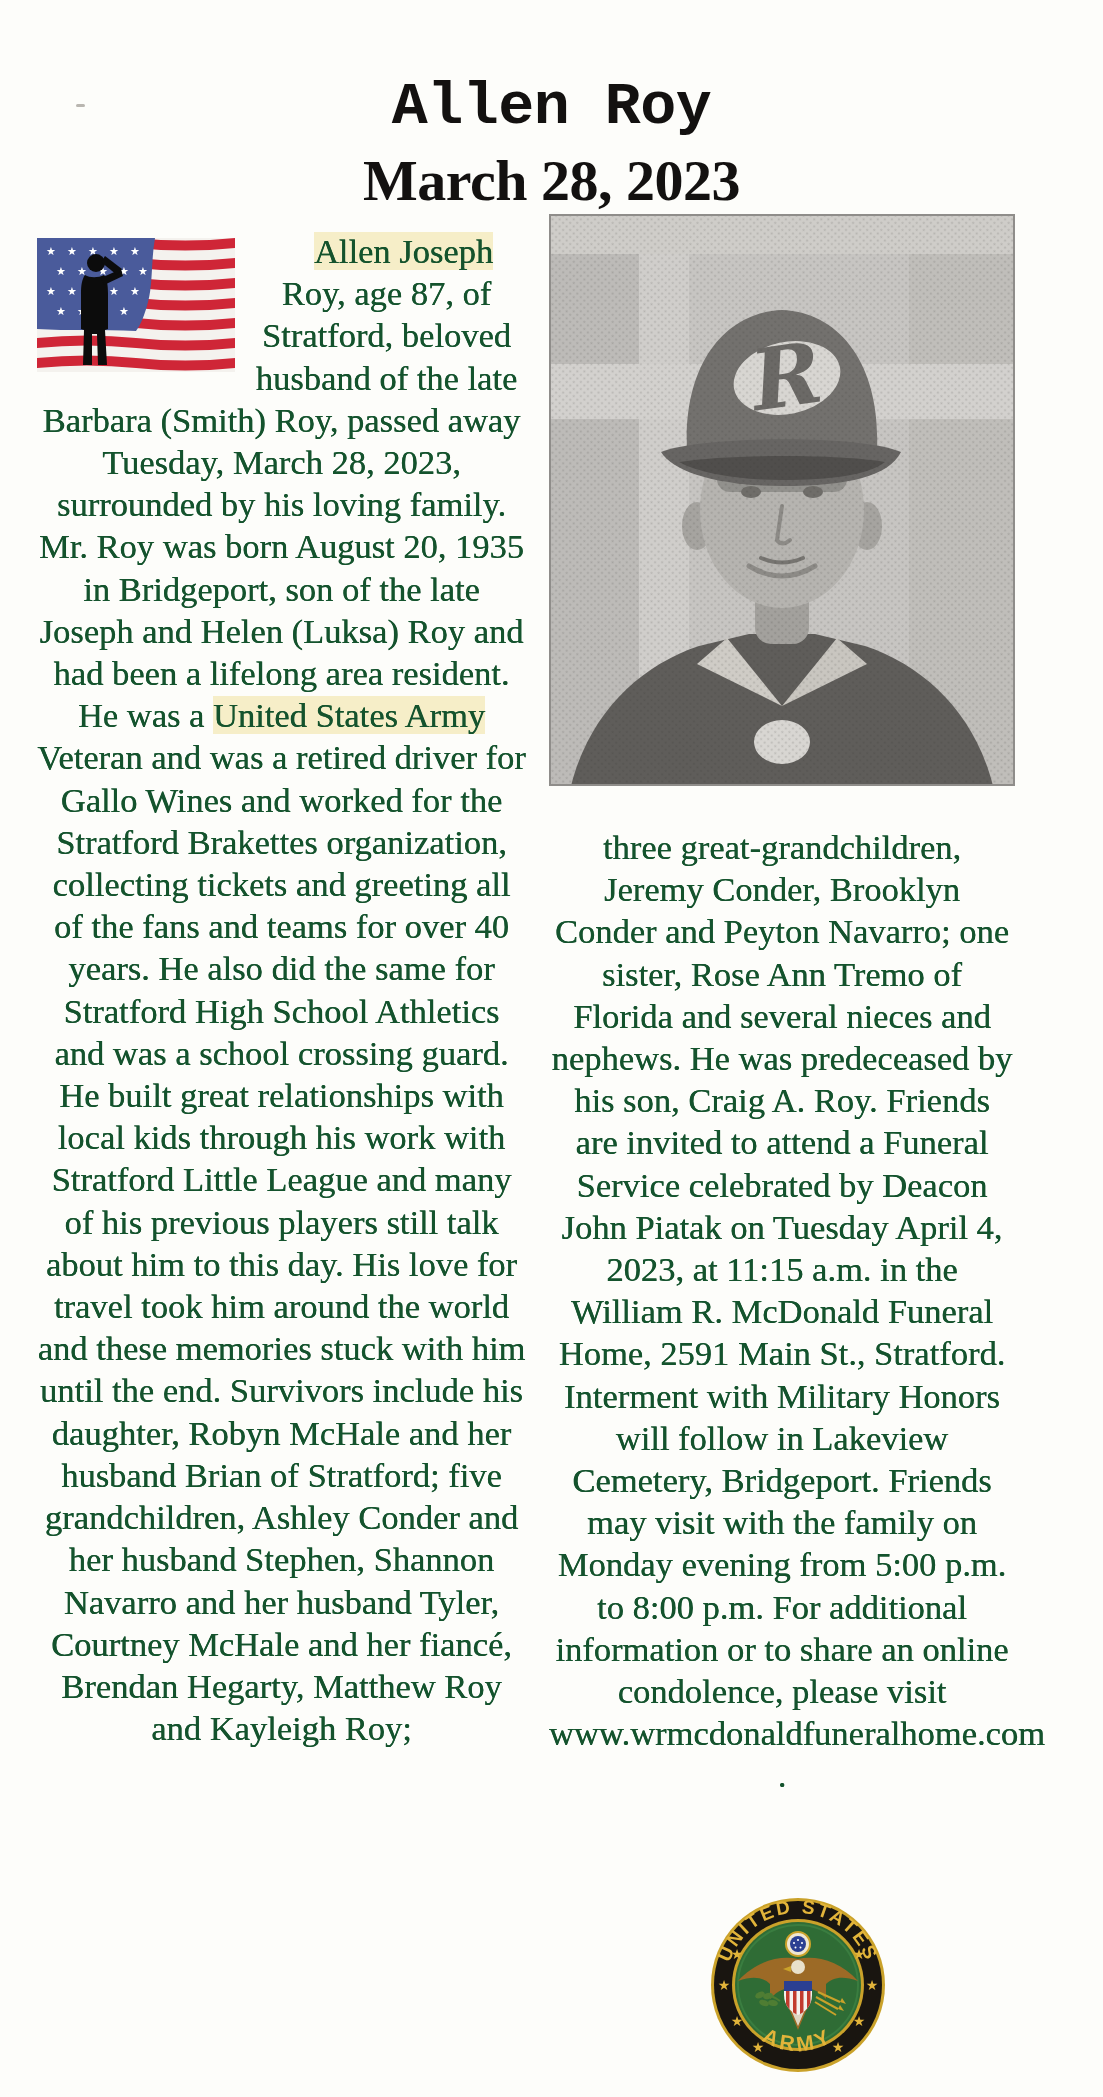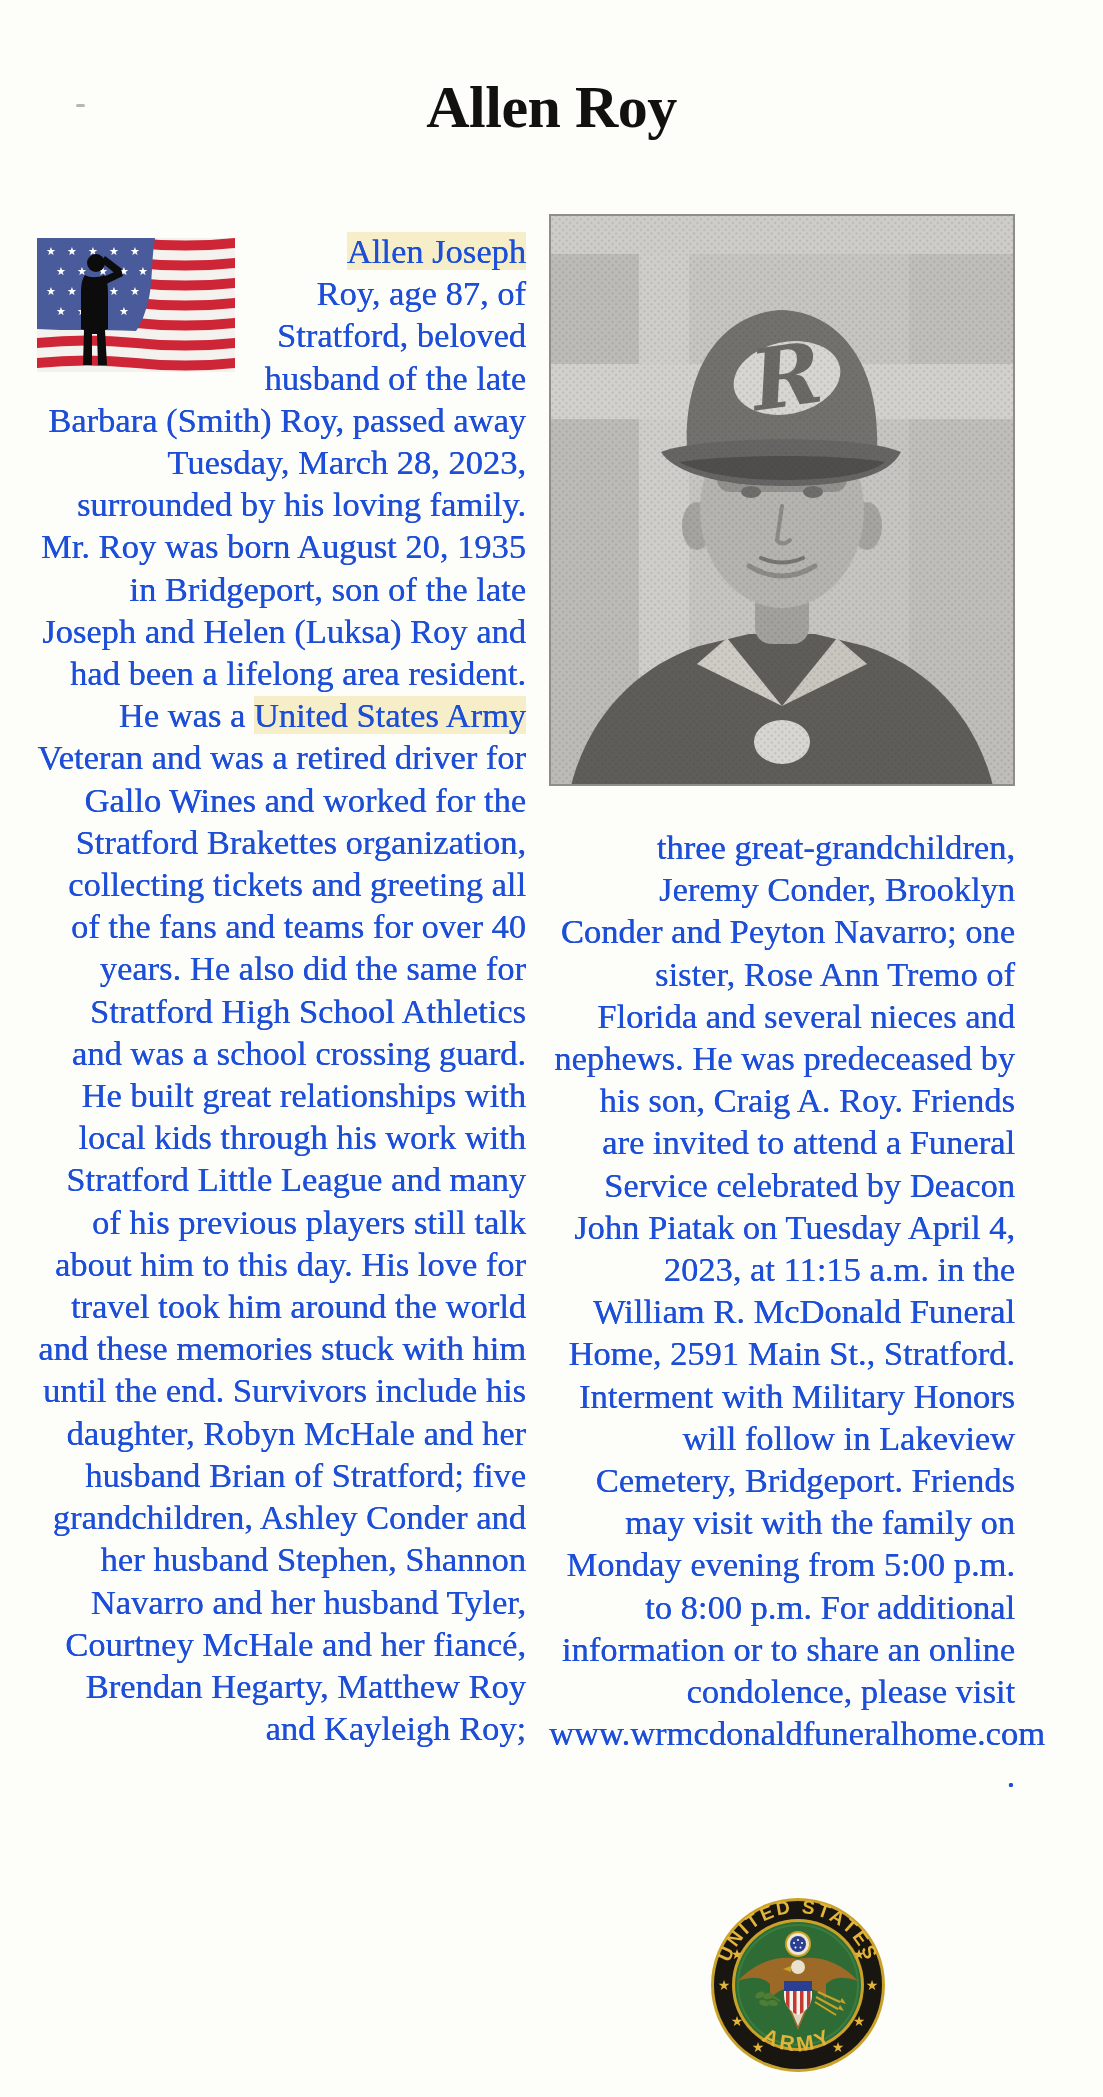--- a/index.html
+++ b/index.html
@@ -6,34 +6,34 @@
   .page {
     position:relative; width:1103px; height:2097px;
     background:#fdfdfa; overflow:hidden;
     font-family:"Liberation Serif", serif; color:#171513;
   }
   .scan-speck { position:absolute; background:#b9b6b0; border-radius:2px; }
 
   .header { position:absolute; top:70px; left:0; width:100%; text-align:center; }
   .header .title {
     font-size:60px; line-height:74px; font-weight:bold; margin:0;
-    letter-spacing:-0.5px; color:#131110;
+    letter-spacing:-0.5px; color:#131110;font-family:Liberation Mono, monospace;
   }
   .header .date {
     font-size:58px; line-height:74px; font-weight:bold; margin:0;
     letter-spacing:-0.5px; color:#131110;
   }
 
   .col { position:absolute; }
   .col-left  { left:37px;  top:230px; width:489px; }
   .col-right { left:549px; top:214px; width:466px; }
 
   .body-text {
     font-size:34.5px; line-height:42.2px; margin:0;
-    text-align:right; color:#1d4ed8;
+    text-align:center; color:#14532d;
     text-shadow:0.3px 0 0 currentColor; 
   }
   .indent { text-indent:34px; }
   .hl { background:rgba(238,222,146,0.48); }
 
   .flag-wrap {
     float:left; width:198px; height:134px;
     margin:8px 12px 8px 0;
   }
   .portrait-wrap {
@@ -46,20 +46,21 @@
 </style>
 </head>
 <body>
 
 <div class="page">
 
   <div class="scan-speck" style="left:76px; top:104px; width:9px; height:3px;"></div>
 
   <div class="header">
     <h1 class="title">Allen Roy</h1>
+    <div class="date">March 28, 2023</div>
   </div>
 
   <div class="col col-left">
     <div class="flag-wrap">
       <svg viewBox="0 0 198 134" width="198" height="134">
         <rect width="198" height="134" fill="#f4f2ee"></rect>
         <g fill="#cf2637">
           <path d="M0,0 Q50,-5 99,0 Q148,5 198,0 L198,10 Q148,15 99,10 Q50,5 0,10 Z"></path>
           <path d="M0,20 Q50,15 99,20 Q148,25 198,20 L198,30 Q148,35 99,30 Q50,25 0,30 Z"></path>
           <path d="M0,40 Q50,35 99,40 Q148,45 198,40 L198,50 Q148,55 99,50 Q50,45 0,50 Z"></path>

